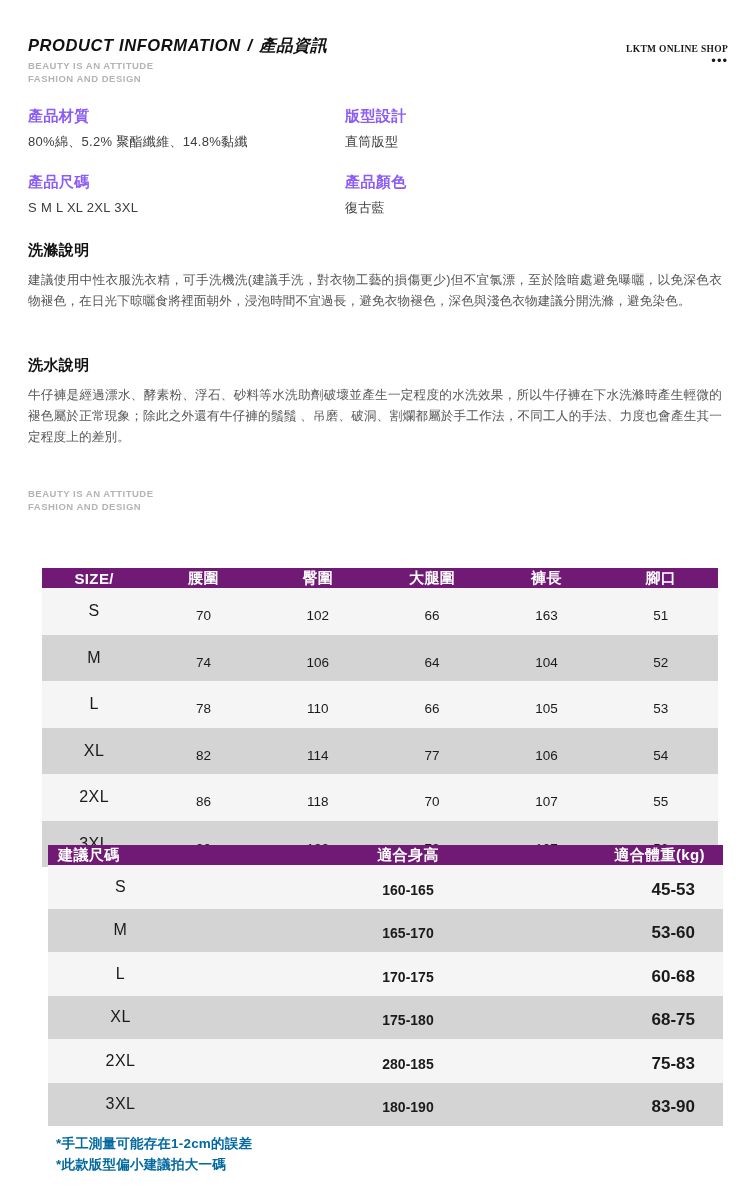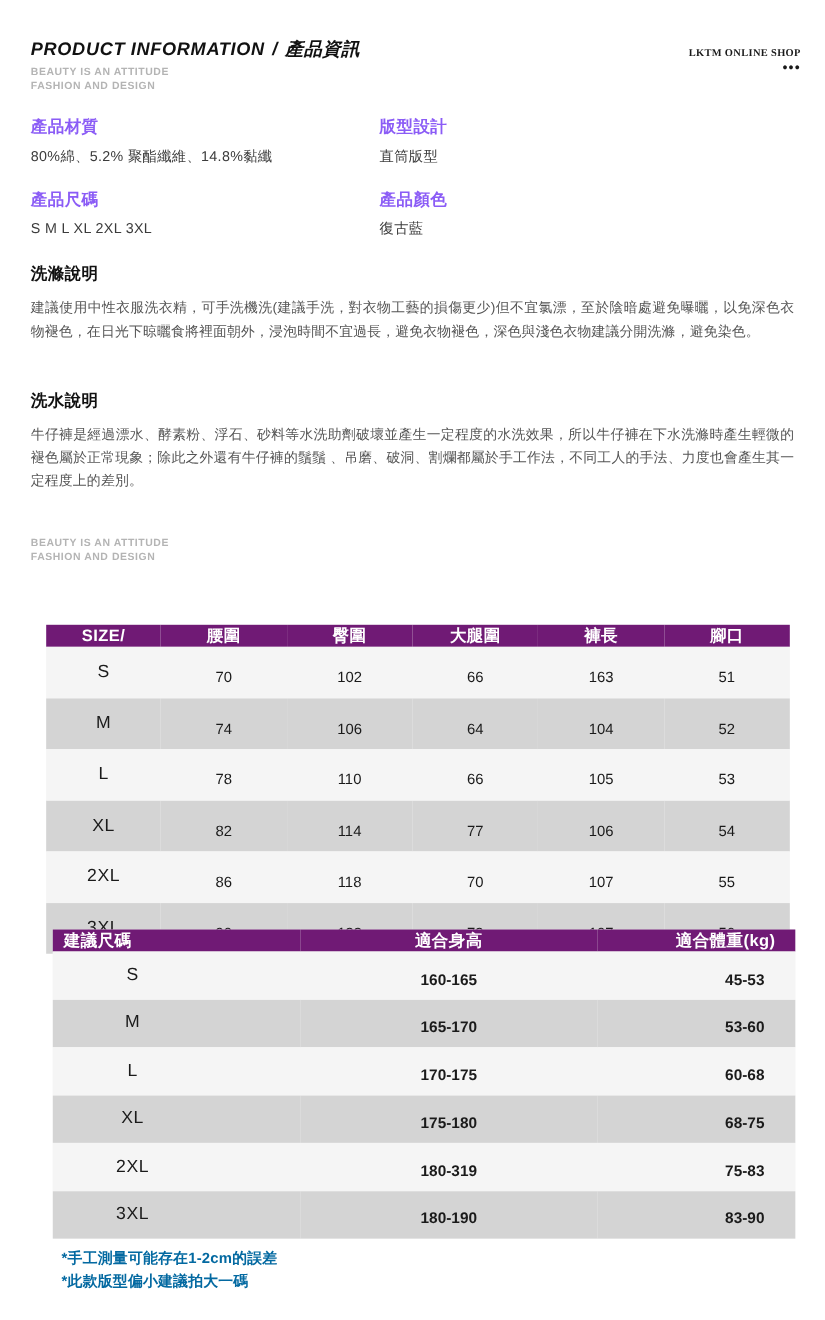--- a/index.html
+++ b/index.html
@@ -221,21 +221,21 @@
     padding-right: 80px;
   }
   #table-recommend td.height-cell {
     text-align: center;
     font-size: 14px;
     font-weight: bold;
     padding-top: 6px;
   }
   #table-recommend td.weight-cell {
     text-align: right;
-    font-size: 14px;
+    font-size: 17px;
     font-weight: bold;
     padding-right: 28px;
     padding-top: 6px;
   }
 
   
   .footnotes {
     position: absolute;
     left: 56px;
     top: 1133px;
@@ -415,21 +415,21 @@
         <td class="height-cell">170-175</td>
         <td class="weight-cell">60-68</td>
       </tr>
       <tr>
         <td class="size-cell">XL</td>
         <td class="height-cell">175-180</td>
         <td class="weight-cell">68-75</td>
       </tr>
       <tr>
         <td class="size-cell">2XL</td>
-        <td class="height-cell">180-319</td>
+        <td class="height-cell">280-185</td>
         <td class="weight-cell">75-83</td>
       </tr>
       <tr>
         <td class="size-cell">3XL</td>
         <td class="height-cell">180-190</td>
         <td class="weight-cell">83-90</td>
       </tr>
     </tbody>
   </table>
 

